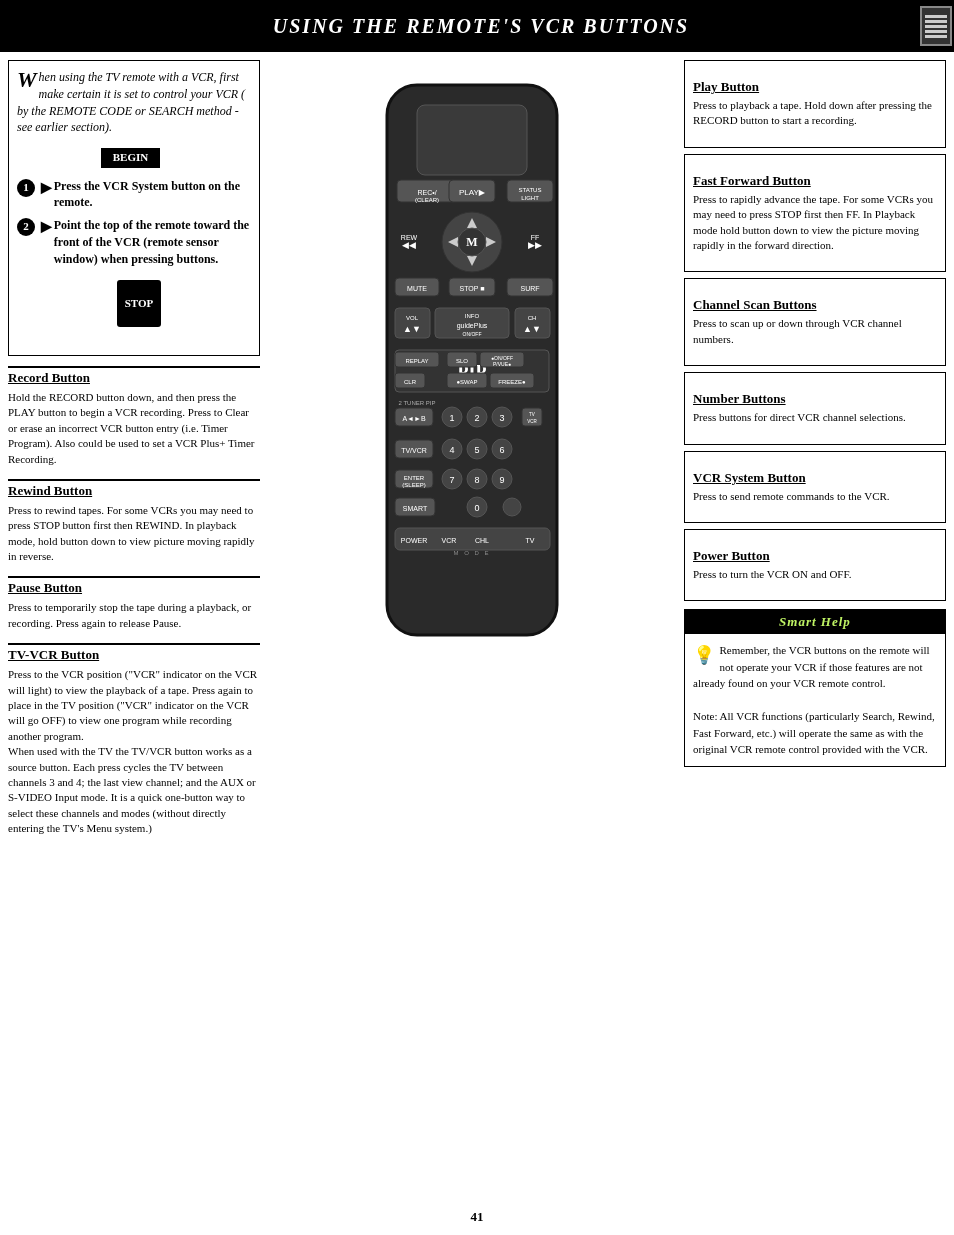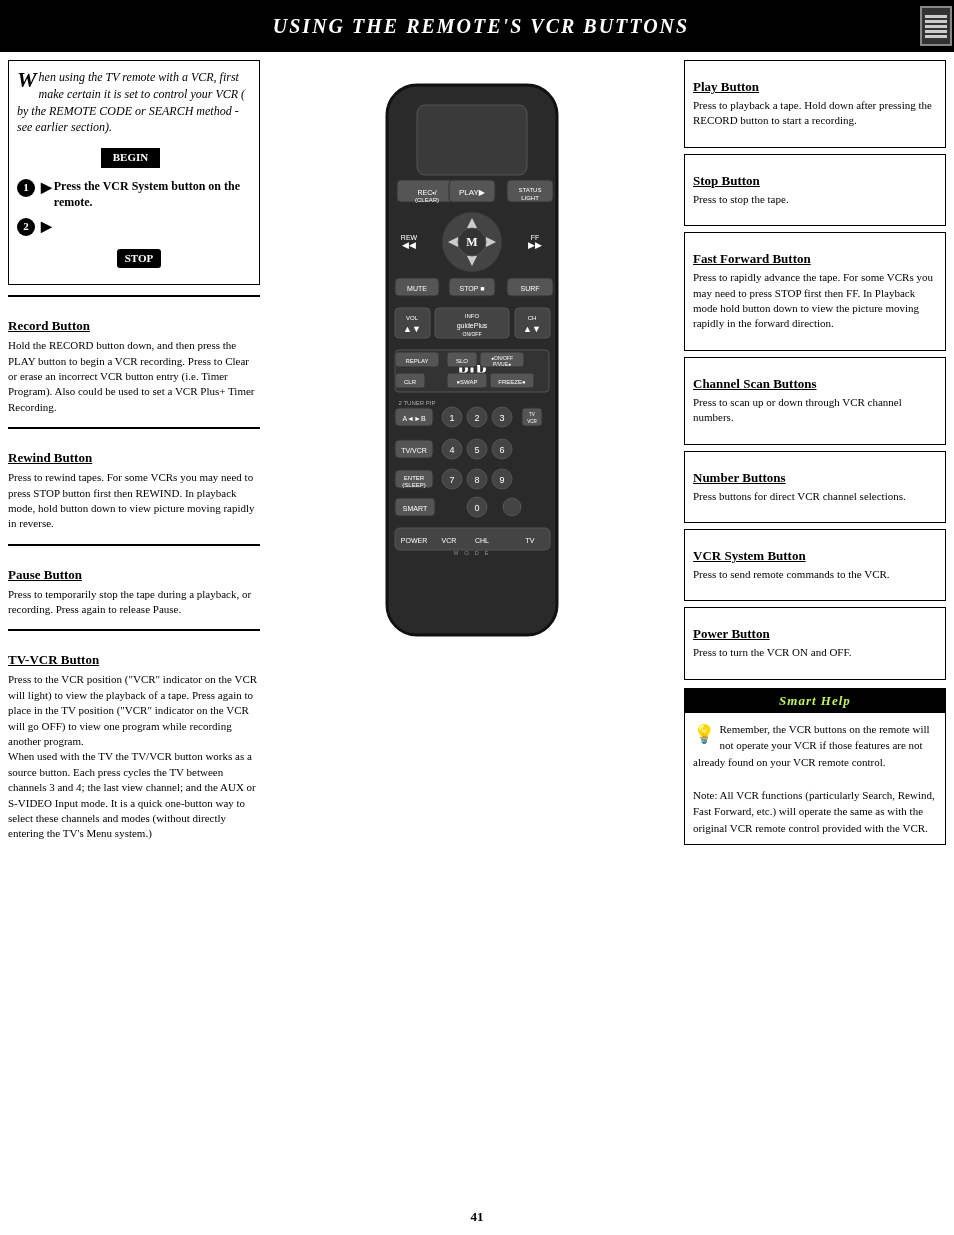--- a/index.html
+++ b/index.html
@@ -117,31 +117,31 @@
     .step-arrow {
       font-size: 14px;
       font-weight: bold;
       margin-right: 2px;
     }
     .stop-badge {
       background: #000;
       color: #fff;
       font-size: 11px;
       font-weight: bold;
-      padding: 2px 8px;
+      padding: 16px 8px;
       display: inline-block;
-      margin: 6px 0 8px 10px;
+      margin: 6px 0 20px 10px;
       font-style: normal;
       border-radius: 3px;
     }
 
     
     .section-box {
       border-top: 2px solid #000;
-      padding: 21px 0 8px 0;
+      padding: 2px 0 8px 0;
       margin-bottom: 4px;
     }
     .section-title {
       font-weight: bold;
       font-size: 13px;
       text-decoration: underline;
       margin-bottom: 4px;
     }
     .section-text {
       font-size: 11px;
@@ -258,20 +258,21 @@
         <span class="begin-badge">BEGIN</span>
       </div>
       <div class="step-item">
         <div class="step-circle">1</div>
         <span class="step-arrow">▶</span>
         <span style="font-weight:bold;">Press the VCR System button on the remote.</span>
       </div>
       <div class="step-item">
         <div class="step-circle">2</div>
         <span class="step-arrow">▶</span>
+        <span style="font-weight:bold;">Point the top of the remote toward the front of the VCR (remote sensor window) when pressing buttons.</span>
       </div>
       <div style="text-align:center; margin-top:4px;">
         <span class="stop-badge">STOP</span>
       </div>
     </div>
 
     <div class="section-box">
       <div class="section-title">Record Button</div>
       <div class="section-text">Hold the RECORD button down, and then press the PLAY button to begin a VCR recording. Press to Clear or erase an incorrect VCR button entry (i.e. Timer Program). Also could be used to set a VCR Plus+ Timer Recording.</div>
     </div>
@@ -425,24 +426,20 @@
     </div>
   </div>
 
   <div class="right-column">
 
     <div class="right-section">
       <div class="right-section-title">Play Button</div>
       <div class="right-section-text">Press to playback a tape. Hold down after pressing the RECORD button to start a recording.</div>
     </div>
 
-    <div class="right-section">
-      <div class="right-section-title">Stop Button</div>
-      <div class="right-section-text">Press to stop the tape.</div>
-    </div>
 
     <div class="right-section">
       <div class="right-section-title">Fast Forward Button</div>
       <div class="right-section-text">Press to rapidly advance the tape. For some VCRs you may need to press STOP first then FF. In Playback mode hold button down to view the picture moving rapidly in the forward direction.</div>
     </div>
 
     <div class="right-section">
       <div class="right-section-title">Channel Scan Buttons</div>
       <div class="right-section-text">Press to scan up or down through VCR channel numbers.</div>
     </div>

